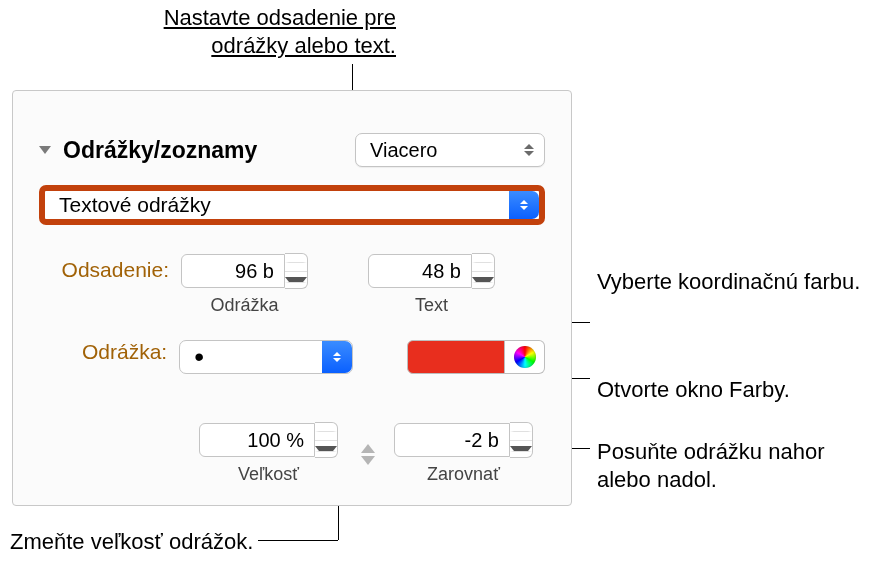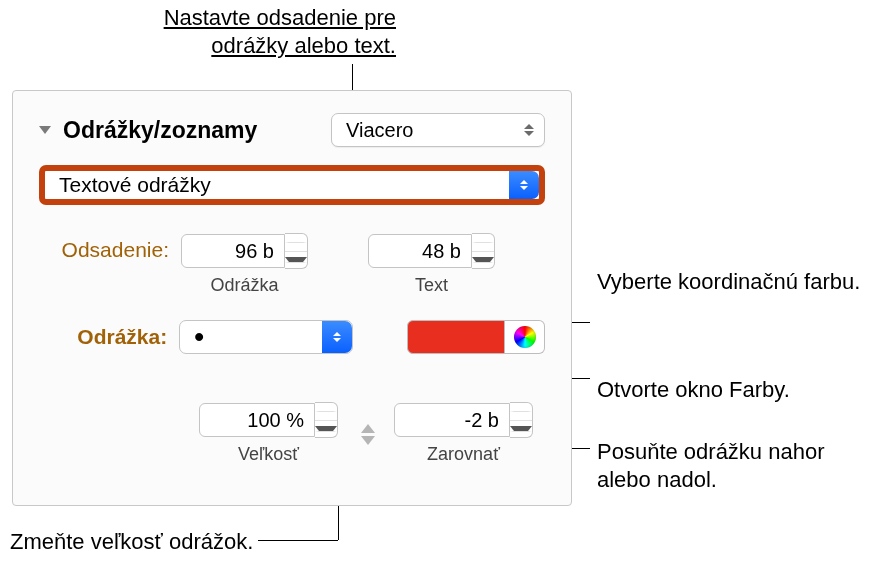--- a/index.html
+++ b/index.html
@@ -40,20 +40,21 @@
 
   .row {
     display: flex;
     align-items: center;
   }
 
   .section-header {
     display: flex;
     align-items: center;
     margin-bottom: 18px;
+    margin-top: 20px;
   }
 
   .section-title {
     font-size: 23px;
     font-weight: 600;
     flex: 1;
   }
 
   .disclosure {
     width: 0;
@@ -266,21 +267,21 @@
 
 <div class="callout" style="left:10px; top:528px; text-align:left; width:248px;">Zmeňte veľkosť odrážok.</div>
 <div class="callout-line" style="left:338px; top:440px; width:1px; height:100px;"></div>
 <div class="callout-line" style="left:258px; top:540px; height:1px; width:80px;"></div>
 
 <div class="panel">
 
   <div class="section-header">
     <div class="disclosure"></div>
     <div class="section-title">Odrážky/zoznamy</div>
-    <div class="popup" style="width:214px;">
+    <div class="popup" style="width:190px;">
       <span>Viacero</span>
       <span class="chev">
         <span class="chev-up"></span>
           <span class="chev-down"></span>
       </span>
     </div>
   </div>
 
   <div class="wide-popup">
     <span>Textové odrážky</span>
@@ -315,21 +316,21 @@
             </div>
           <div>
               <div class="arrow-d"></div>
             </div>
         </div>
       </div>
       <div class="sublabel">Text</div>
     </div>
   </div>
 
-  <div class="row" style="gap:12px; margin-top:24px; align-items:center;font-weight:bold;">
+  <div class="row" style="gap:12px; margin-top:24px; align-items:flex-start;">
     <div class="label" style="width:130px;">Odrážka:</div>
     <div class="bullet-select">
       <span style="line-height:10px;">•</span>
       <div class="blue-cap">
         <div class="u"></div>
           <div class="d"></div>
       </div>
     </div>
     <div style="margin-left:42px; display:flex;">
       <div class="color-swatch" style="background:#E82E1E;"></div>

